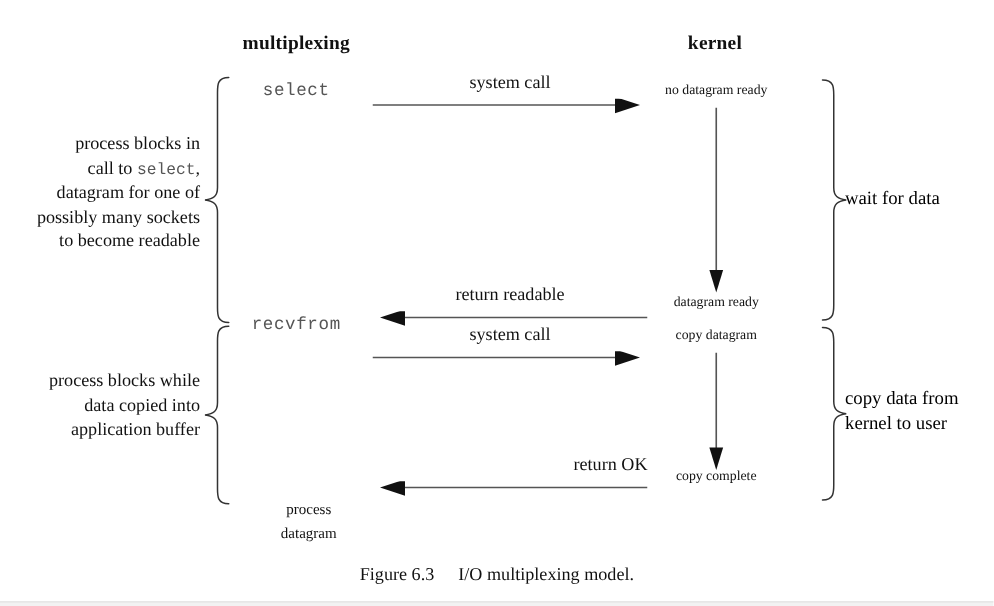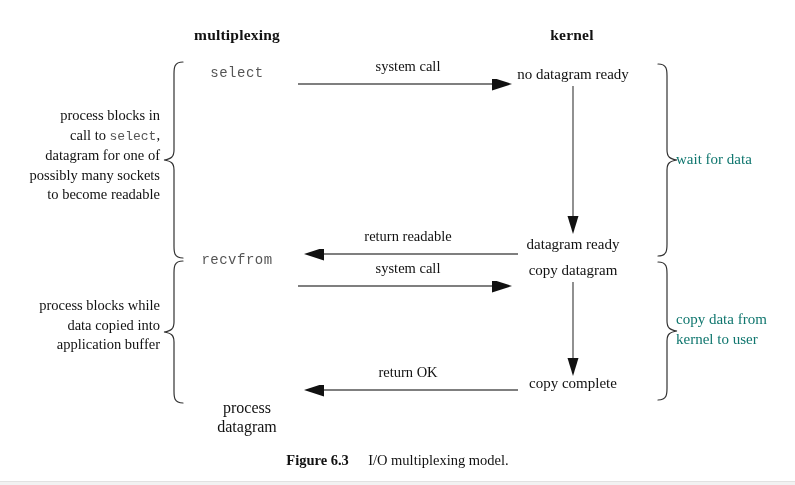--- a/index.html
+++ b/index.html
@@ -37,34 +37,34 @@
     color: #555555;
     text-align: center;
     white-space: nowrap;
     letter-spacing: .5px;
   }
   #call-select   { left: 177px; top: 65px;  width: 120px; }
   #call-recvfrom { left: 177px; top: 252px; width: 120px; text-align: center; }
 
   
   .kernel-state {
-    font-size: 15px;
+    font-size: 11px;
     text-align: center;
     white-space: nowrap;
     width: 200px;
   }
   #state-no-datagram { left: 473px; top: 66px; }
   #state-datagram-rdy{ left: 473px; top: 236px; }
   #state-copy-dgram  { left: 473px; top: 262px; }
   #state-copy-done   { left: 473px; top: 375px; }
 
   
   #app-process-datagram {
     left: 177px; top: 398px; width: 140px;
-    font-size: 16px; line-height: 19px; text-align: center;
+    font-size: 12px; line-height: 19px; text-align: center;
   }
 
   
   .left-note {
     font-size: 14.5px;
     line-height: 19.5px;
     text-align: right;
     color: #111111;
   }
   .left-note .mono-inline {
@@ -73,21 +73,21 @@
     color: #555555;
   }
   #note-select-block  { left: 8px; top: 106px; width: 152px; }
   #note-recv-block    { left: 8px; top: 296px; width: 152px; }
 
   
   .right-note {
     font-size: 15px;
     line-height: 19.5px;
     text-align: left;
-    color: #0f766e;
+    color: #000000;
   }
   #note-wait-data  { left: 676px; top: 150px; width: 118px; }
   #note-copy-data  { left: 676px; top: 310px; width: 122px; }
 
   
   .brace-svg { overflow: visible; }
 
   
   .harrow-label {
     position: absolute;
@@ -99,21 +99,21 @@
   }
   .harrow-wrap { left: 298px; width: 220px; }
 
   
   #caption {
     left: 0; top: 452px; width: 795px;
     text-align: center;
     font-size: 14.5px;
     white-space: nowrap;
   }
-  #caption .cap-bold { font-weight: bold; margin-top: 32px; }
+  #caption .cap-bold { font-weight: normal; margin-top: 32px; }
   #caption .cap-text { }
 
   
   #page-edge {
     left: 0; top: 481px; width: 795px; height: 4px;
     background: #f2f2f2;
     border-top: 1px solid #e2e2e2;
   }
 </style>
 </head>
@@ -186,21 +186,21 @@
 
   <div class="abs harrow-wrap" style="top:260px; height:32px;">
     <div class="harrow-label" style="top:0;">system call</div>
     <svg style="position:absolute; left:0; top:21px;" width="220" height="12">
       <line x1="0" y1="5" x2="198" y2="5" stroke="#555555" stroke-width="1.3"></line>
       <polygon points="214,5 194,11.5 194,-1.5" fill="#111111"></polygon>
     </svg>
   </div>
 
   <div class="abs harrow-wrap" style="top:364px; height:32px;">
-    <div class="harrow-label" style="top:0;">return OK</div>
+    <div class="harrow-label" style="top:0;text-align:right;">return OK</div>
     <svg style="position:absolute; left:0; top:21px;" width="220" height="12">
       <line x1="22" y1="5" x2="220" y2="5" stroke="#555555" stroke-width="1.3"></line>
       <polygon points="6,5 26,11.5 26,-1.5" fill="#111111"></polygon>
     </svg>
   </div>
 
   <div class="abs left-note" id="note-select-block">
     <div>process blocks in</div>
     <div><span>call to </span><span class="mono-inline">select</span><span>,</span></div>
     <div>datagram for one of</div>

